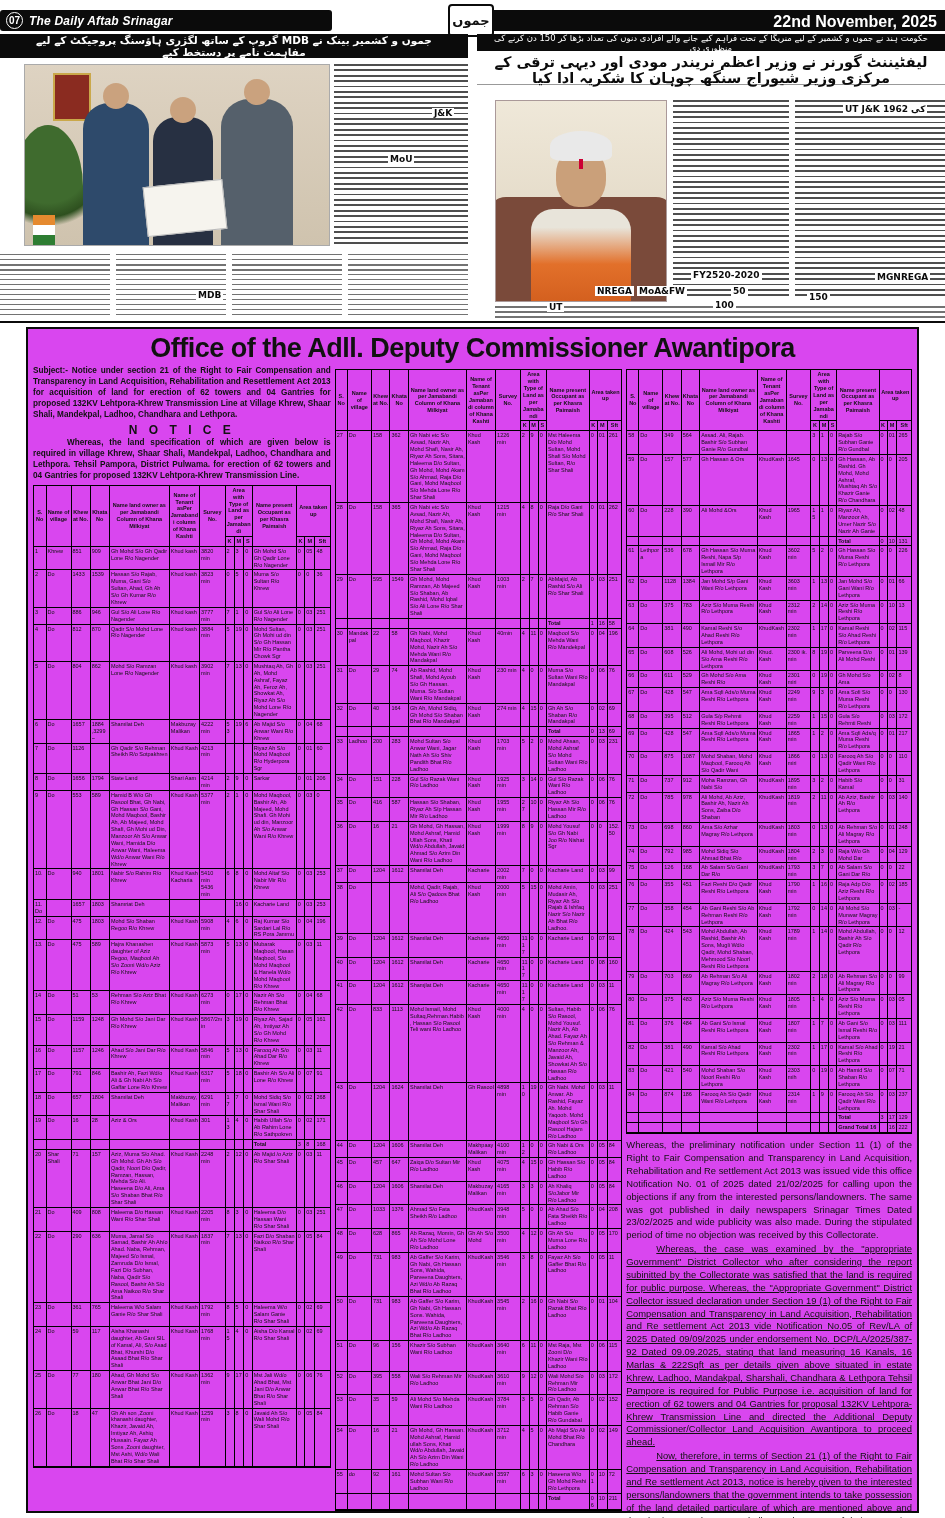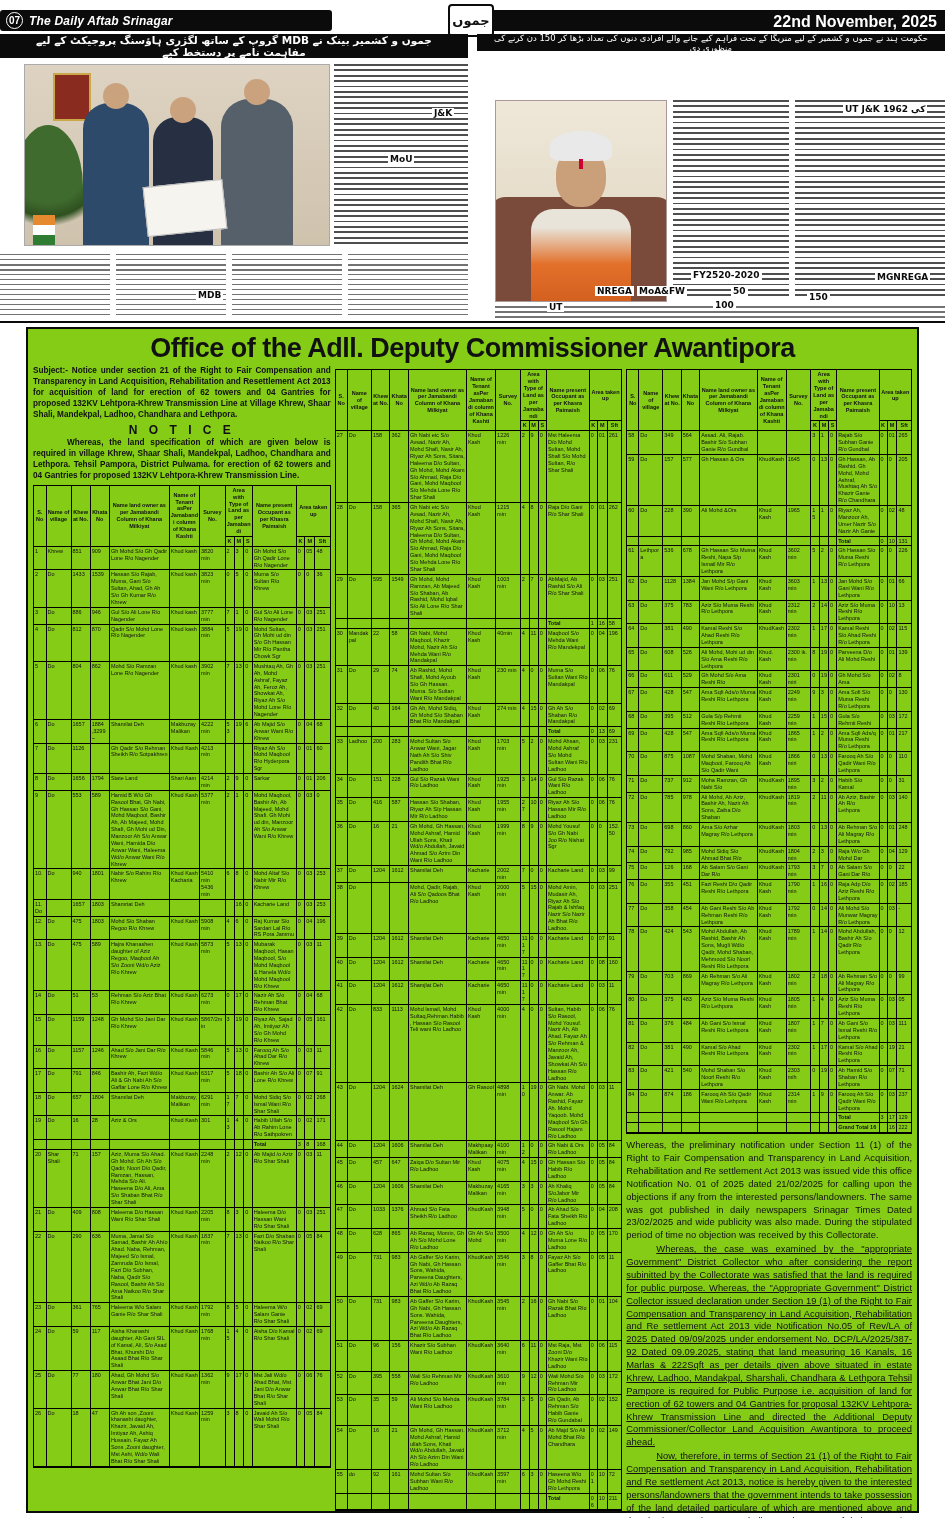--- a/index.html
+++ b/index.html
@@ -41,21 +41,21 @@
   .pr-chair{left:-8px;top:96px;width:186px;height:110px;background:#7a4a3a;border-radius:18px;}
   .pr-body{left:35px;top:108px;width:100px;height:92px;background:linear-gradient(#e8e4da 20%,#e2702a 60%,#d4601f);border-radius:22px 22px 0 0;}
   .pr-face{left:60px;top:46px;width:50px;height:60px;background:#caa07a;border-radius:45%;}
   .pr-hair{left:54px;top:30px;width:62px;height:30px;background:#e9e9e9;border-radius:50% 50% 20% 20%;}
   .pr-tilak{left:83px;top:58px;width:4px;height:10px;background:#c03;}
   .r-colA{left:196px;top:66px;width:116px;height:200px;}
   .r-colB{left:318px;top:66px;width:150px;height:200px;}
   .r-bottom{left:18px;top:272px;width:450px;height:12px;}
   .sec-rule{left:0;top:321px;width:945px;height:2px;background:#0b0b0b;}
   
-  .notice{left:26px;top:327px;width:893px;height:1186px;border:2px solid #0b0b0b;box-sizing:border-box;padding:3px 5px;background:#84cc16;}
+  .notice{left:26px;top:327px;width:893px;height:1186px;border:2px solid #0b0b0b;box-sizing:border-box;padding:3px 5px;background:#d946ef;}
   .n-title{font-size:27px;font-weight:bold;text-align:center;letter-spacing:-.5px;line-height:1.05;margin-top:2px;}
   .n-sub{font-size:16.5px;font-weight:bold;text-align:center;text-decoration:underline;margin-top:2px;}
   .cols{display:flex;gap:4px;margin-top:4px;align-items:flex-start;}
   .c1{width:299px;} .c2{width:289px;} .c3{width:287px;}
   .subject{font-size:8.2px;font-weight:bold;text-align:justify;line-height:1.32;}
   .nlabel{font-size:12px;font-weight:bold;text-align:center;letter-spacing:4px;margin:3px 0 1px 0;}
   .whereas{font-size:8.2px;font-weight:bold;text-align:justify;line-height:1.32;}
   .whereas .ind{display:inline-block;width:34px;}
   table.ntable{border-collapse:collapse;width:100%;table-layout:fixed;margin-top:3px;border:1px solid #000;border-bottom:2.5px solid #000;}
   .ntable th,.ntable td{border:0.6px solid #000;font-size:5.5px;line-height:1.25;padding:1px;vertical-align:top;word-wrap:break-word;overflow:hidden;}
@@ -102,20 +102,21 @@
   <div class="abs cap cap2 gtx-light"></div>
   <div class="abs cap cap3 gtx-light"></div>
   <div class="abs cap cap4 gtx-light"></div>
   <span class="tok" style="left:196px;top:256px;">MDB</span>
   <span class="tok" style="left:388px;top:120px;">MoU</span>
   <span class="tok" style="left:432px;top:58px;margin-top:16px;">J&amp;K</span>
 </div>
 
 <div class="abs story-r">
   <div class="abs hstrip r-strip urdu">حکومت ہند نے جموں و کشمیر کے لیے منریگا کے تحت فراہم کیے جانے والے افرادی دنوں کی تعداد بڑھا کر 150 دن کرنے کی منظوری دی</div>
+  <div class="abs r-head2 urdu">لیفٹیننٹ گورنر نے وزیر اعظم نریندر مودی اور دیہی ترقی کے مرکزی وزیر شیوراج سنگھ چوہان کا شکریہ ادا کیا</div>
   <div class="abs photo-r">
     <div class="abs pr-chair"></div>
     <div class="abs pr-body"></div>
     <div class="abs pr-face"></div>
     <div class="abs pr-hair"></div>
     <div class="abs pr-tilak"></div>
   </div>
   <div class="abs r-colA gtx"></div>
   <div class="abs r-colB gtx"></div>
   <div class="abs r-bottom gtx-light"></div>

